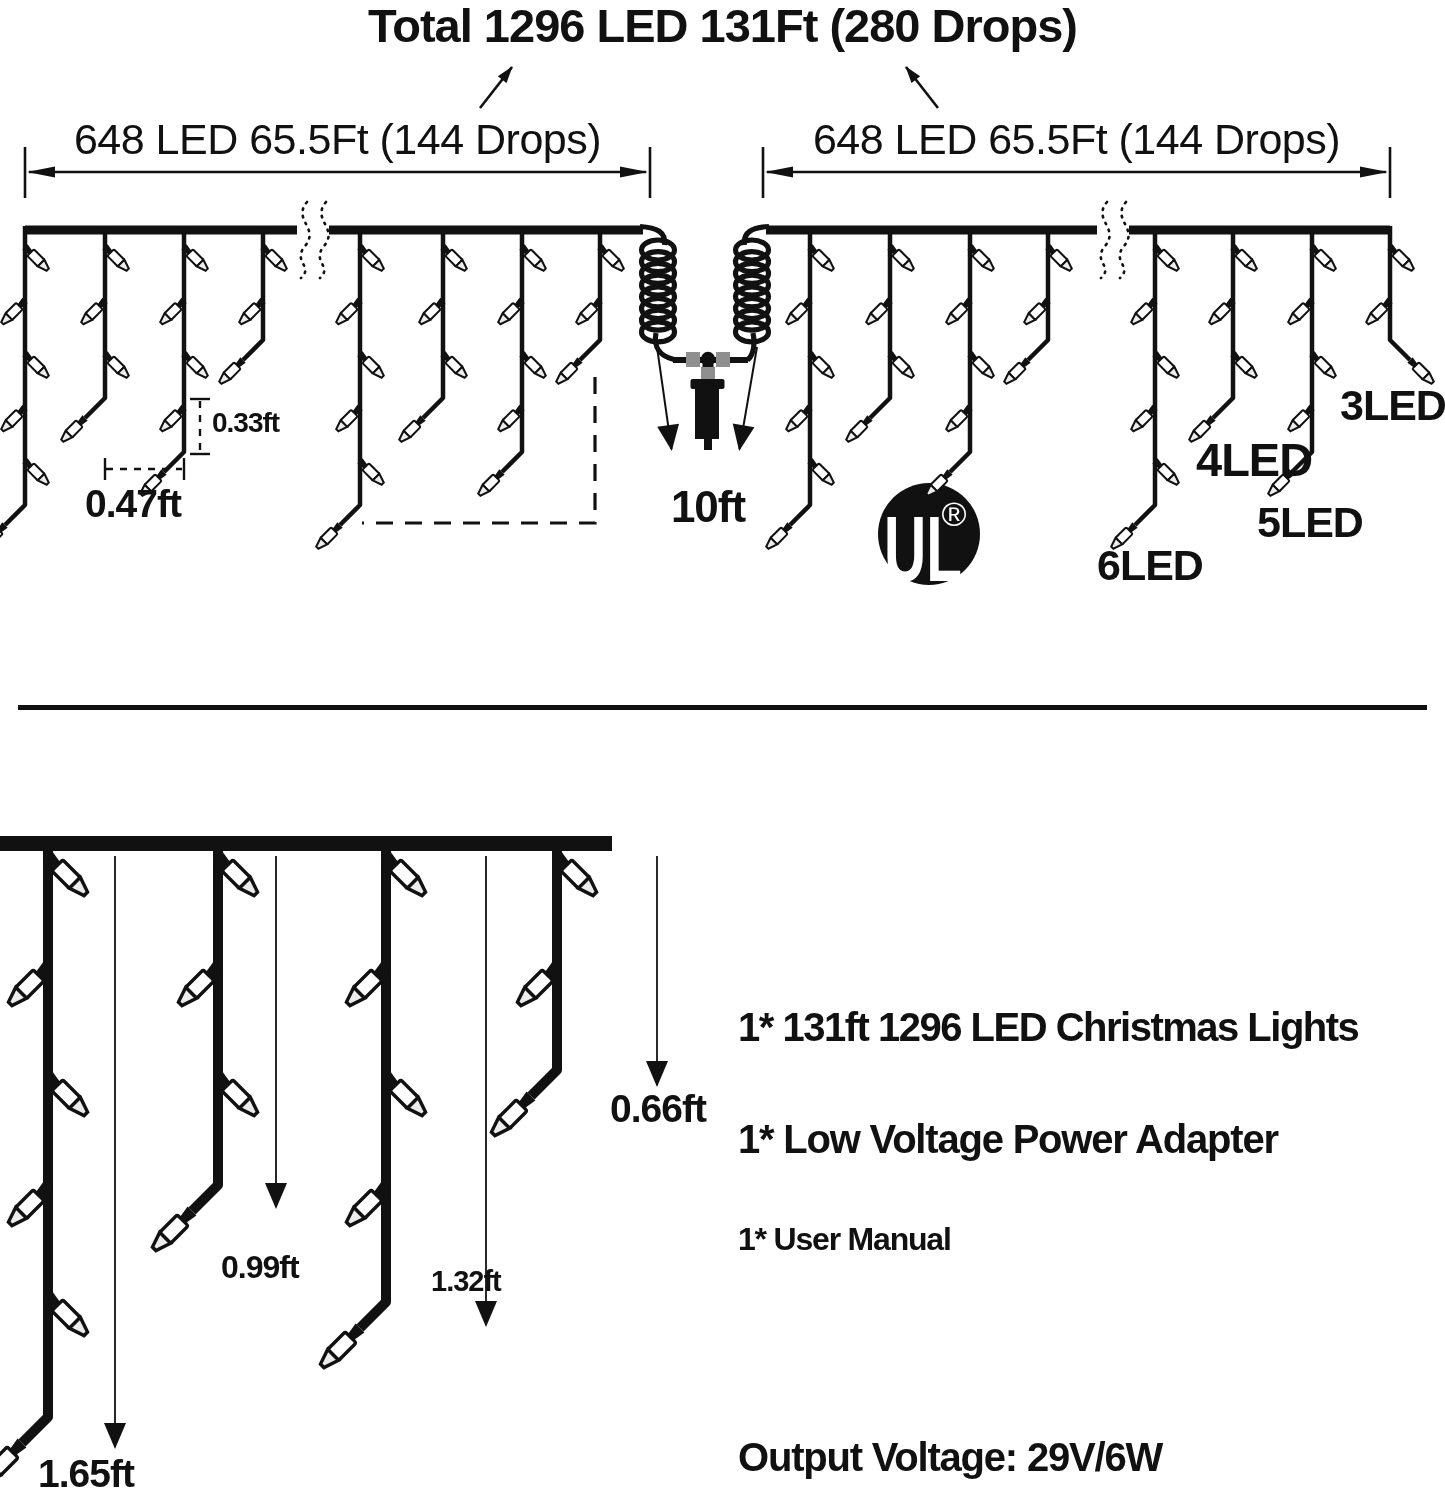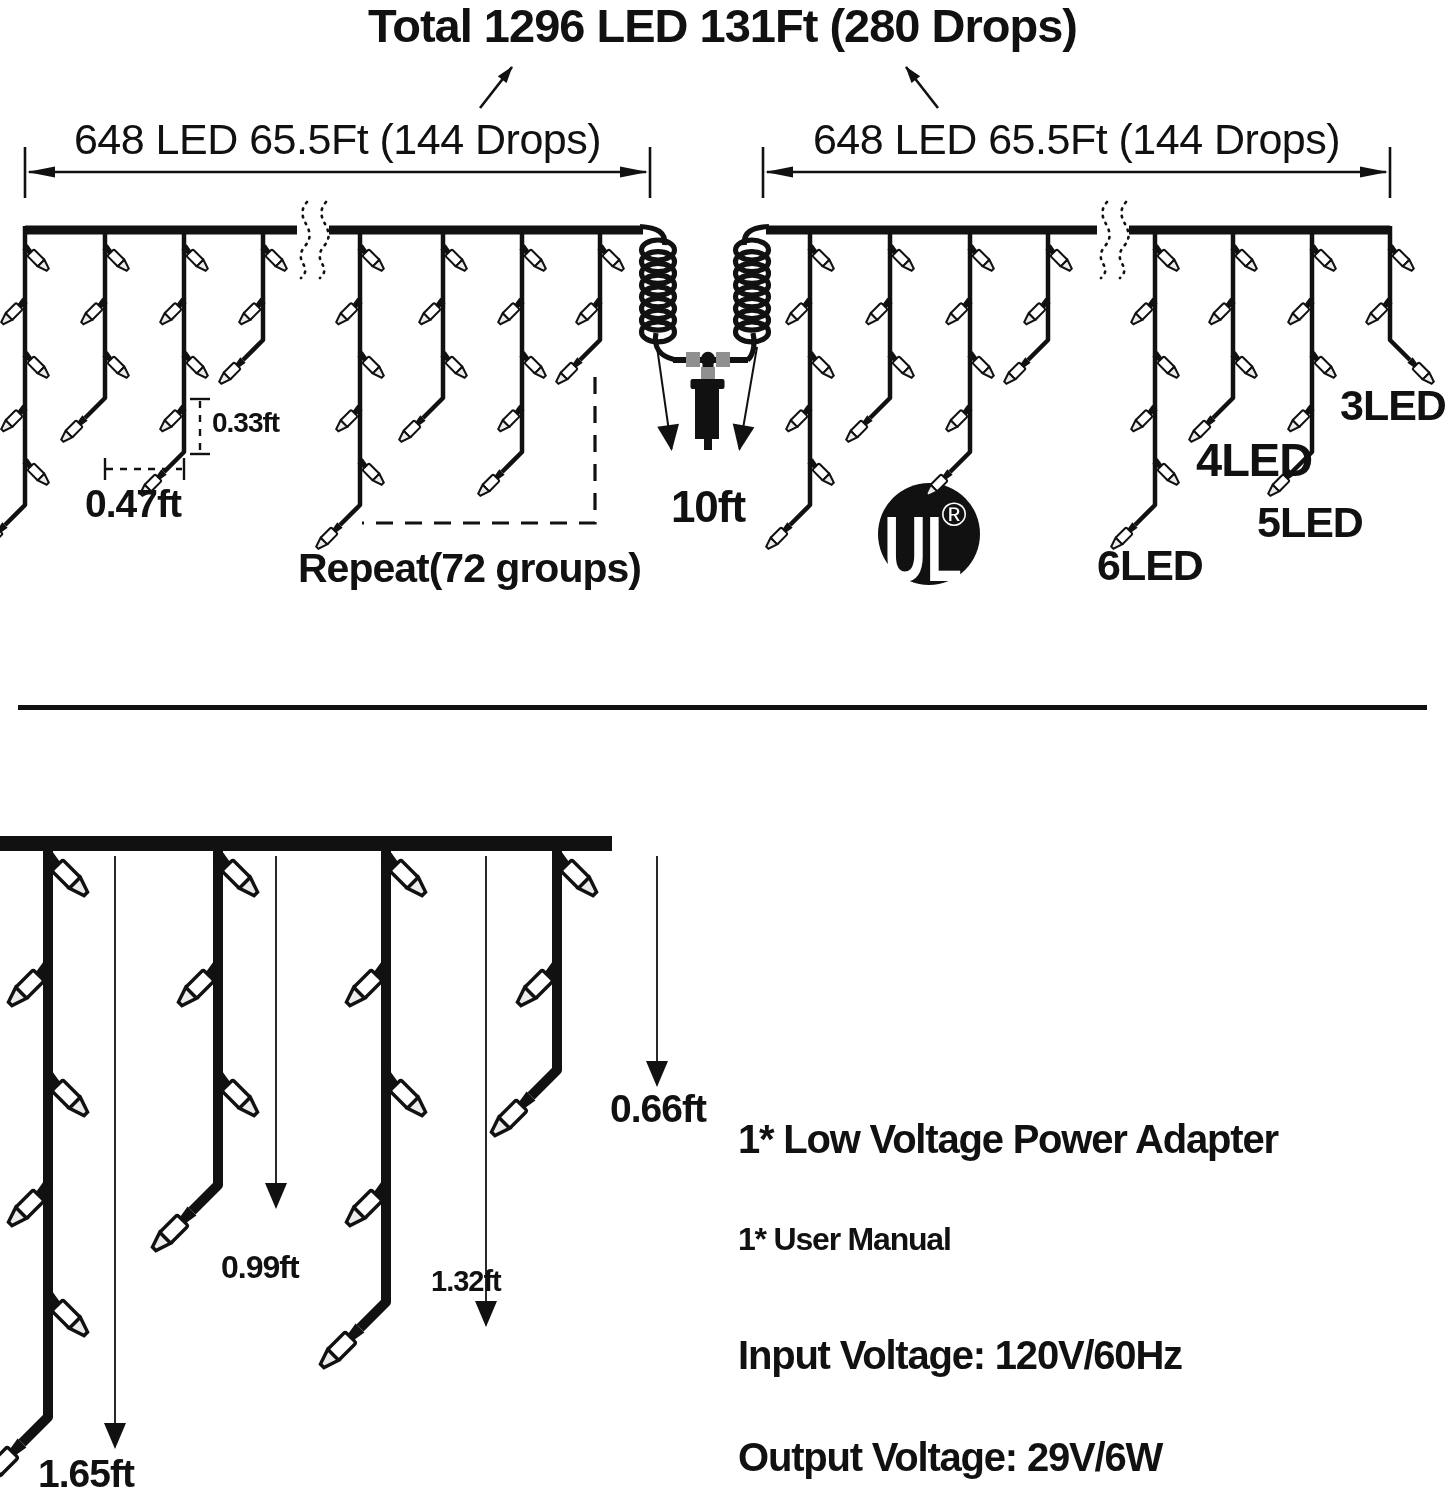--- a/index.html
+++ b/index.html
@@ -608,31 +608,30 @@
       </g>
   </svg>
 
   <div class="lbl b ctr" style="left:0;top:1px;width:1445px;font-size:47px;">Total 1296 LED 131Ft (280 Drops)</div>
 
   <div class="lbl ctr" style="left:25px;top:116px;width:625px;font-size:43px;letter-spacing:-0.5px;">648 LED 65.5Ft (144 Drops)</div>
   <div class="lbl ctr" style="left:763px;top:116px;width:627px;font-size:43px;letter-spacing:-0.5px;">648 LED 65.5Ft (144 Drops)</div>
 
   <div class="lbl b" style="left:212px;top:408px;font-size:28px;">0.33ft</div>
   <div class="lbl b" style="left:85px;top:483px;font-size:39px;">0.47ft</div>
-  <div class="lbl b" style="left:298px;top:546px;font-size:41px;">Repeat(72 groups)</div>
   <div class="lbl b ctr" style="left:648px;top:483px;width:120px;font-size:44px;">10ft</div>
 
   <div class="lbl b" style="left:1340px;top:382px;font-size:43px;">3LED</div>
   <div class="lbl b" style="left:1196px;top:435px;font-size:47px;">4LED</div>
   <div class="lbl b" style="left:1257px;top:499px;font-size:43px;">5LED</div>
   <div class="lbl b" style="left:1097px;top:542px;font-size:43px;">6LED</div>
 
   <div class="lbl b" style="left:610px;top:1088px;font-size:39px;">0.66ft</div>
   <div class="lbl b" style="left:221px;top:1210px;font-size:32px;margin-top:40px;">0.99ft</div>
   <div class="lbl b" style="left:431px;top:1266px;font-size:29px;">1.32ft</div>
   <div class="lbl b" style="left:38px;top:1453px;font-size:39px;">1.65ft</div>
 
+  <div class="lbl b" style="left:738px;top:1006px;font-size:40px;letter-spacing:-1.5px;">1* 131ft 1296 LED Christmas Lights</div>
   <div class="lbl b" style="left:738px;top:1118px;font-size:40px;letter-spacing:-1.2px;text-align:right;">1* Low Voltage Power Adapter</div>
   <div class="lbl b" style="left:738px;top:1222px;font-size:32px;letter-spacing:-1.2px;">1* User Manual</div>
 
-  <div class="lbl b" style="left:738px;top:1334px;font-size:40px;letter-spacing:-1.2px;">Input Voltage: 120V/60Hz</div>
   <div class="lbl b" style="left:738px;top:1436px;font-size:40px;letter-spacing:-1.2px;">Output Voltage: 29V/6W</div>
 </div>
 
 </body></html>

